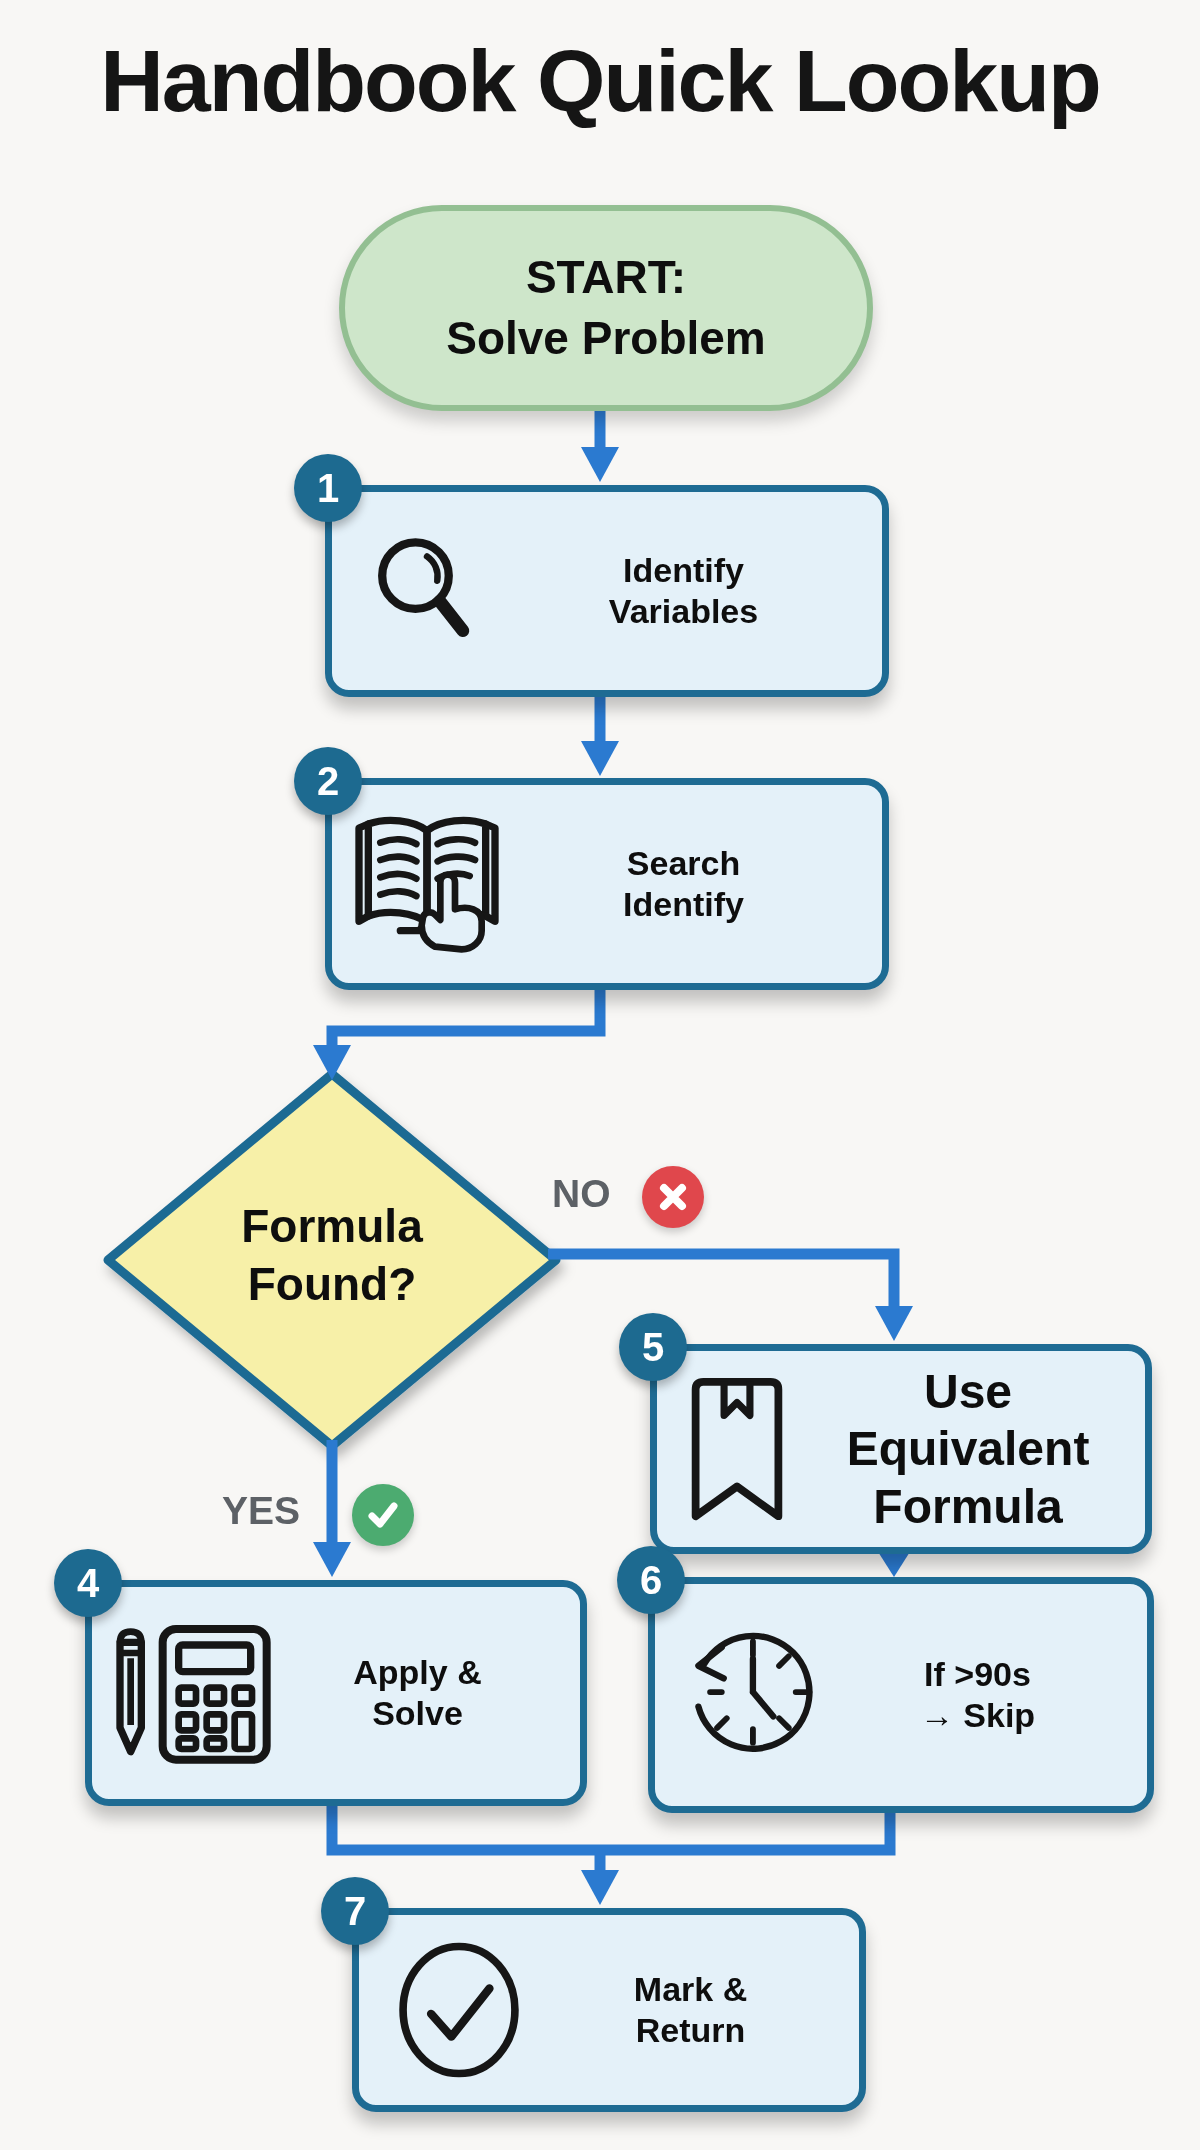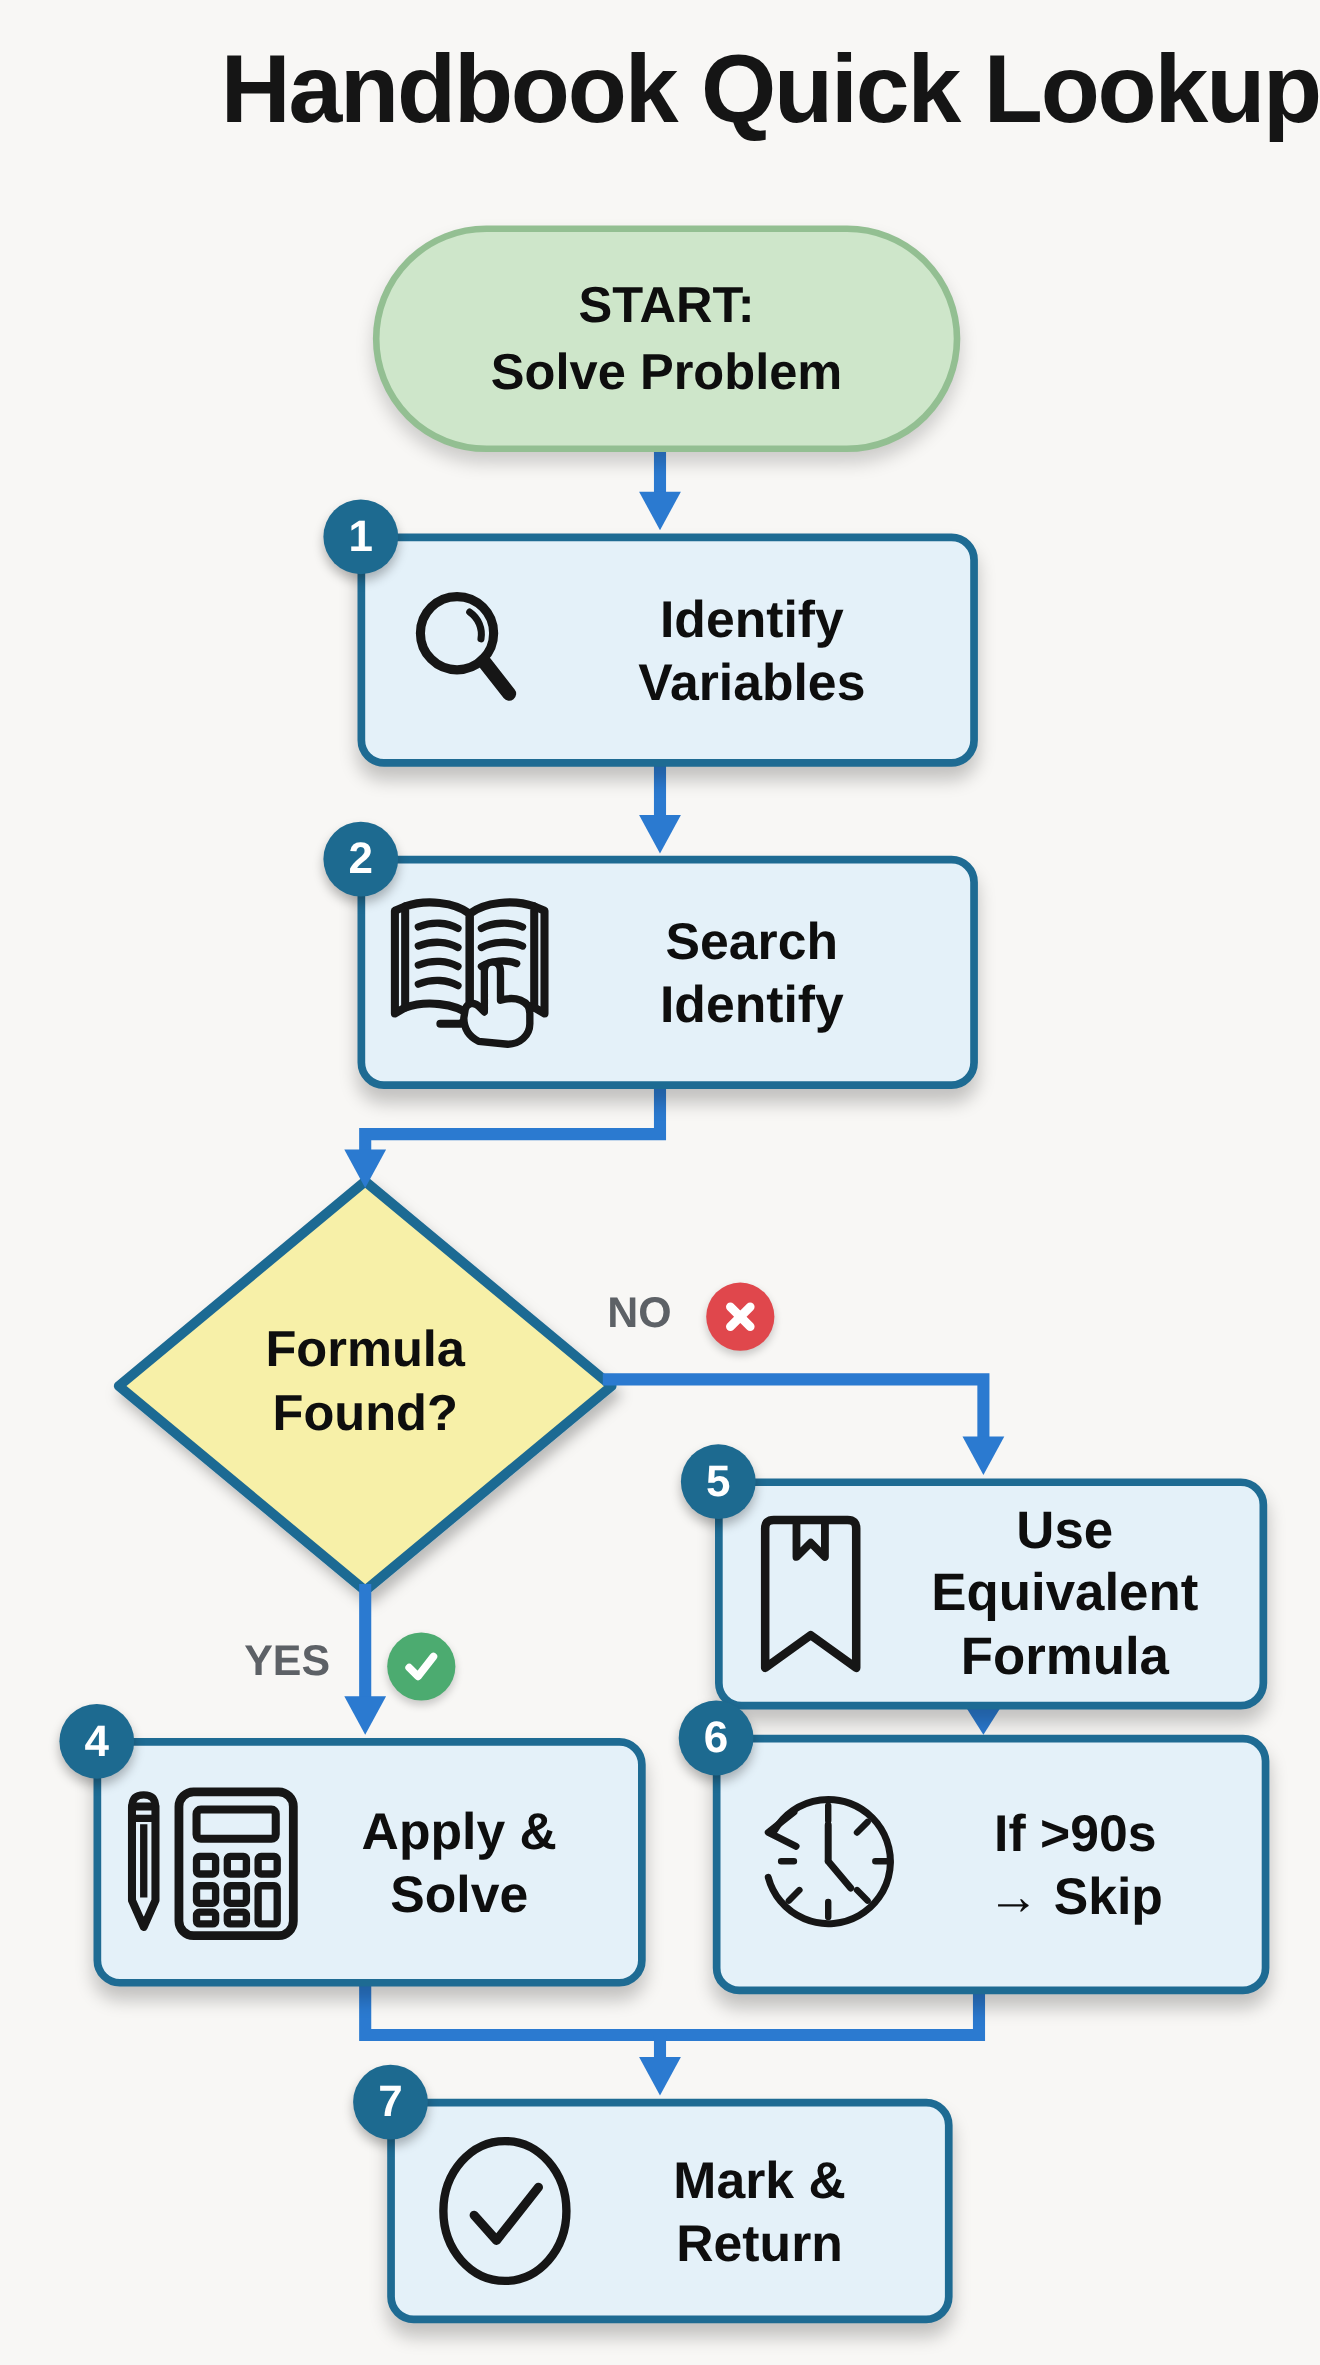--- a/index.html
+++ b/index.html
@@ -3,21 +3,21 @@
 <meta charset="utf-8">
 <style>
   html,body{margin:0;padding:0;background:#ffffff;}
   .canvas{
     position:relative;width:1200px;height:2150px;overflow:hidden;
     background:#f8f7f5;
     font-family:"Liberation Sans",sans-serif;
     color:#121212;
   }
   .page-title{
-    position:absolute;left:0;top:30px;width:1200px;text-align:right;
+    position:absolute;left:0;top:30px;width:1200px;text-align:center;
     font-size:88px;font-weight:900;letter-spacing:-2px;color:#151515;
   }
   
   .wires{position:absolute;left:0;top:0;z-index:1;}
   
   .start-node{
     position:absolute;left:339px;top:205px;width:522px;height:194px;z-index:2;
     background:#cee6ca;border:6px solid #93bf92;border-radius:110px;
     box-shadow:0 10px 16px rgba(0,0,0,.18);
     display:flex;flex-direction:column;align-items:center;justify-content:center;
@@ -37,21 +37,21 @@
   #box7{left:352px;top:1908px;width:500px;height:190px;}
   .badge{
     position:absolute;left:-38px;top:-38px;width:68px;height:68px;border-radius:50%;
     background:#1d6a90;color:#ffffff;font-size:40px;font-weight:800;
     display:flex;align-items:center;justify-content:center;
     box-shadow:0 6px 10px rgba(0,0,0,.28);z-index:4;
   }
   .icon{flex:0 0 190px;display:flex;align-items:center;justify-content:center;}
   #box7 .icon{flex:0 0 200px;}
   .label{
-    flex:1;text-align:center;font-size:47px;font-weight:800;line-height:1.22;
+    flex:1;text-align:center;font-size:34px;font-weight:800;line-height:1.22;
     color:#0e0e0e;padding-right:37px;
   }
   #box5 .label{font-size:48px;line-height:1.2;padding-right:26px;}
   .ln{display:block;}
   
   .decision-label{
     position:absolute;left:182px;top:1198px;width:300px;z-index:2;text-align:center;
     font-size:46px;font-weight:800;line-height:1.26;color:#0e0e0e;
   }
   

